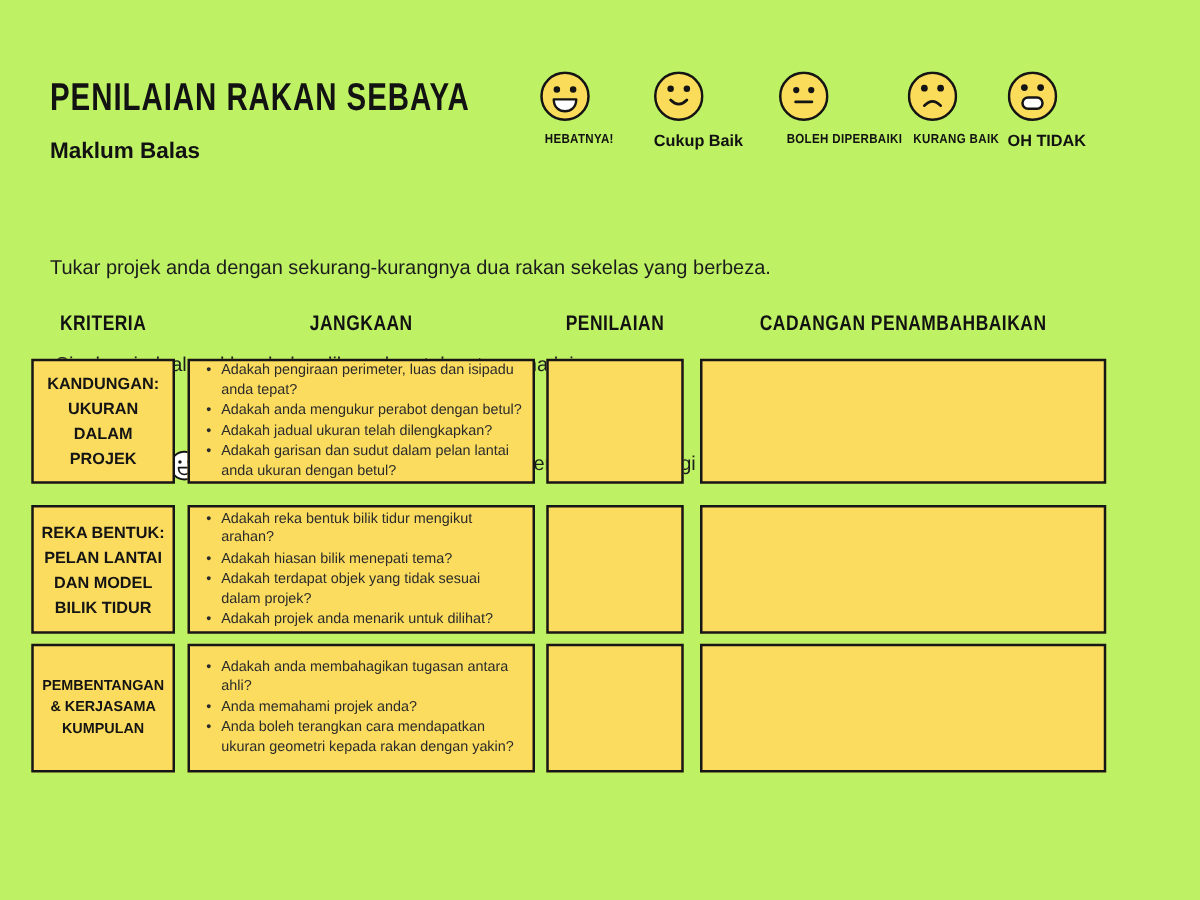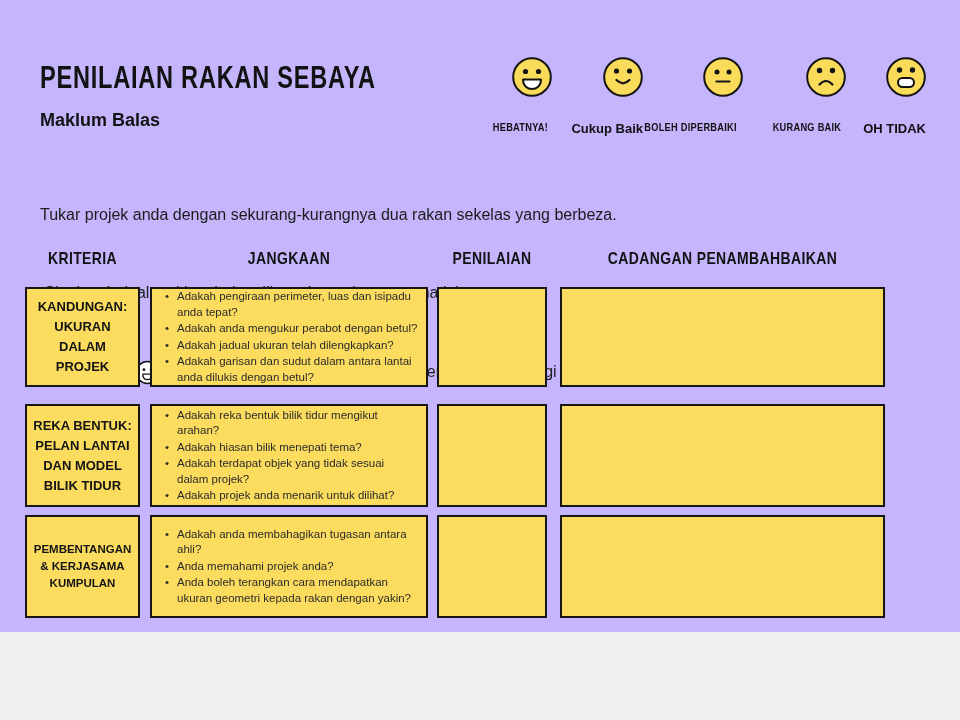--- a/index.html
+++ b/index.html
@@ -1,34 +1,34 @@
 <!DOCTYPE html>
 <html><head>
 <meta charset="utf-8">
 <style>
   html,body { margin:0; padding:0; background:#eff0ee; }
   .sheet {
-    position:relative; width:960px; height:632px; overflow:hidden;
-    background:#c4b5fd; color:#161616;
+    position:relative; width:960px; height:720px; overflow:hidden;
+    background:#bef264; color:#161616;
     font-family:"Liberation Sans", sans-serif;
   }
   
   .title {
     position:absolute; left:40px; top:60px;
     font-size:31px; font-weight:700; letter-spacing:1px; white-space:nowrap;
     transform:scaleX(0.76); transform-origin:left center; color:#121212;
   }
   .subtitle {
     position:absolute; left:40px; top:110px;
     font-size:18px; font-weight:700; color:#121212;
   }
   
   .scale-item {
     position:absolute; top:57px; width:120px;
-    display:flex; flex-direction:column; align-items:flex-end;gap:16px;
+    display:flex; flex-direction:column; align-items:flex-start;
   }
   .scale-item .face { width:40px; height:40px; }
   .scale-label {
     margin-top:8px; font-weight:700; color:#111; white-space:nowrap; text-align:center;
   }
   .lbl-condensed { font-size:10.5px; letter-spacing:0.3px; transform:scaleX(0.88); }
   .lbl-round { font-size:13px; }
   .pos-1 { left:432px; } .pos-2 { left:523px; } .pos-3 { left:623px; }
   .pos-4 { left:726px; } .pos-5 { left:806px; }
   
@@ -161,21 +161,21 @@
   <div class="trow row-1">
     <div class="cell cell-criteria">KANDUNGAN:
 UKURAN
 DALAM
 PROJEK</div>
     <div class="cell cell-questions">
       <ul>
         <li>Adakah pengiraan perimeter, luas dan isipadu anda tepat?</li>
         <li>Adakah anda mengukur perabot dengan betul?</li>
         <li>Adakah jadual ukuran telah dilengkapkan?</li>
-        <li>Adakah garisan  dan sudut dalam antara lantai anda dilukis dengan betul?</li>
+        <li>Adakah garisan  dan sudut dalam pelan lantai anda ukuran dengan betul?</li>
       </ul>
     </div>
     <div class="cell cell-rating"></div>
     <div class="cell cell-suggest"></div>
   </div>
 
   <div class="trow row-2">
     <div class="cell cell-criteria">REKA BENTUK:
 PELAN LANTAI
 DAN MODEL

